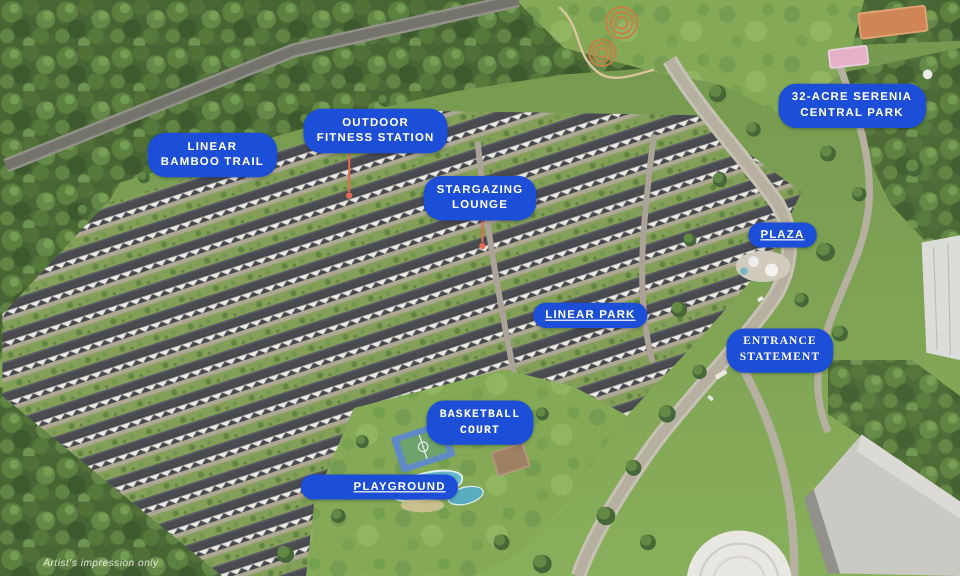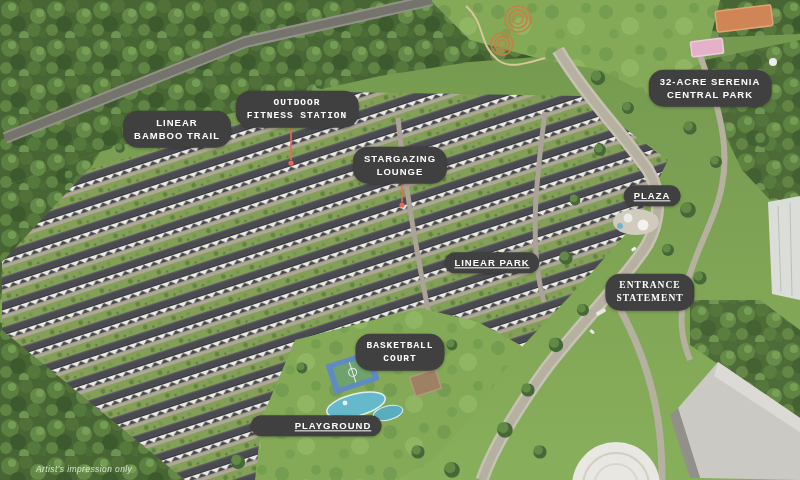--- a/index.html
+++ b/index.html
@@ -1,20 +1,20 @@
 <!DOCTYPE html>
 <html><head>
 <meta charset="utf-8">
 <style>
   html,body{margin:0;padding:0;background:#222;}
   .stage{position:relative;width:800px;height:480px;overflow:hidden;
          font-family:"Liberation Sans",sans-serif;background:#74984a;}
   .scene-svg{position:absolute;inset:0;display:block;}
   .callout{position:absolute;transform:translate(-50%,-50%);
-           background:#404040;color:#ffffff;
+           background:#1d4ed8;color:#ffffff;
            font:700 9.5px/1.4 "Liberation Sans",sans-serif;
            letter-spacing:1px;text-transform:uppercase;text-align:center;
            padding:5px 11px;border-radius:15px;white-space:nowrap;
            box-shadow:0 1px 3px rgba(0,0,0,.28);}
   .callout.single{border-radius:12px;padding:4px 10px;text-decoration:underline;}
   .callout span{display:block;}
   .watermark{position:absolute;left:36px;bottom:6px;
              font:italic 400 8.5px "Liberation Sans",sans-serif;
              color:rgba(255,255,255,.78);letter-spacing:.4px;}
 </style>
@@ -203,21 +203,21 @@
     <line x1="402" y1="183" x2="402" y2="202"></line>
     <circle cx="402" cy="205" r="2.6" fill="#e96a54" stroke="none"></circle>
     <line x1="617" y1="280" x2="617" y2="290"></line>
   </g>
 </svg>
 
   <div class="callout" style="left:177px;top:129px;">
     <span>LINEAR</span>
     <span>BAMBOO TRAIL</span>
   </div>
-  <div class="callout" style="left:297px;top:109px;font-family:Liberation Mono, monospace;">
+  <div class="callout" style="left:313px;top:109px;">
     <span>OUTDOOR</span>
     <span>FITNESS STATION</span>
   </div>
   <div class="callout" style="left:400px;top:165px;">
     <span>STARGAZING</span>
     <span>LOUNGE</span>
   </div>
   <div class="callout" style="left:710px;top:88px;">
     <span>32-ACRE SERENIA</span>
     <span>CENTRAL PARK</span>
@@ -229,18 +229,18 @@
     <span>LINEAR PARK</span>
   </div>
   <div class="callout" style="left:650px;top:292px;font-family:Liberation Serif, serif;">
     <span>ENTRANCE</span>
     <span>STATEMENT</span>
   </div>
   <div class="callout" style="left:400px;top:352px;font-family:Liberation Mono, monospace;">
     <span>BASKETBALL</span>
     <span>COURT</span>
   </div>
-  <div class="callout single" style="left:316px;top:426px;padding-left:44px;">
+  <div class="callout single" style="left:316px;top:406px;padding-left:44px;">
     <span>PLAYGROUND</span>
   </div>
 
   <div class="watermark">Artist's impression only</div>
 </div>
 
 </body></html>

